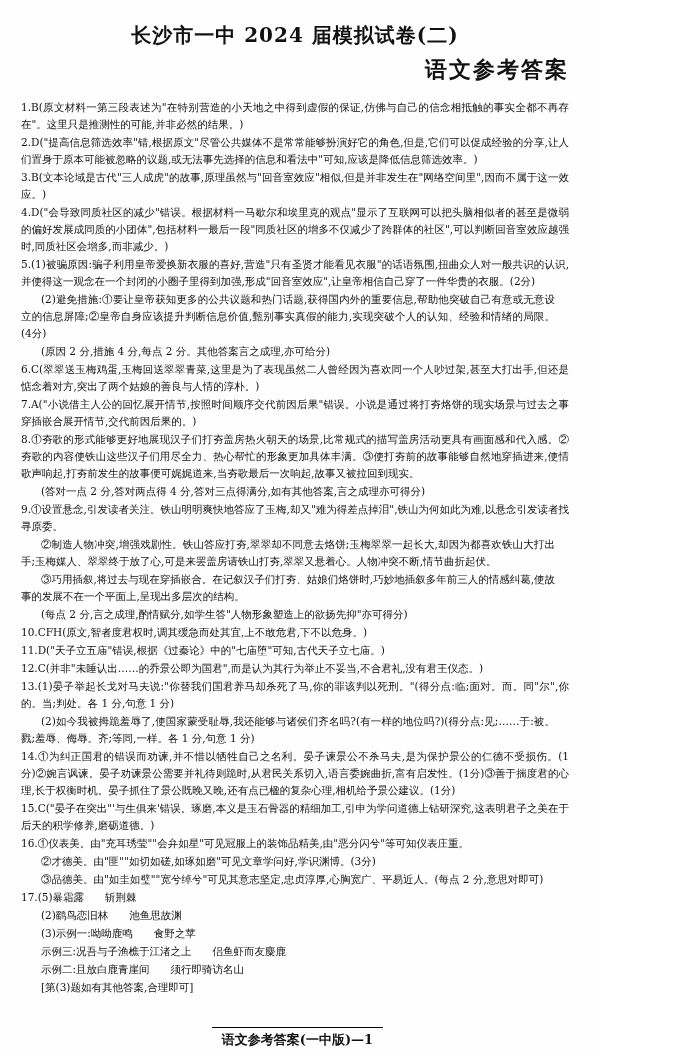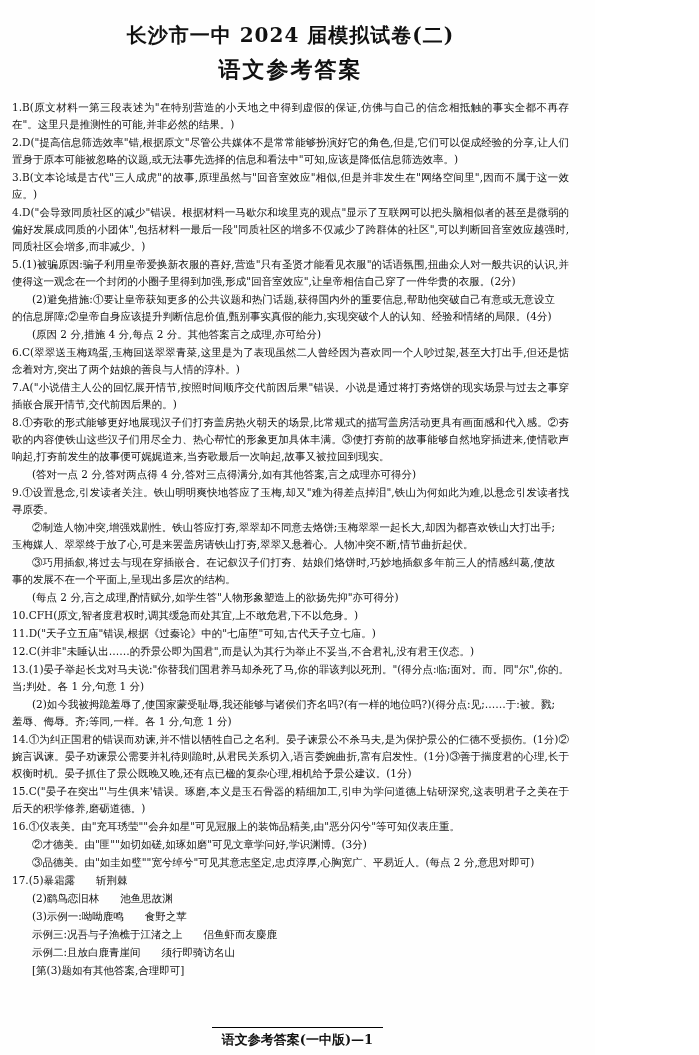--- a/index.html
+++ b/index.html
@@ -9,34 +9,34 @@
   body {
     width: 699px;
     background: #ffffff;
     font-family: "DejaVu Serif", "Liberation Serif", serif;
     color: #111;
   }
   .page {
     width: 595px;
     min-height: 1055px;
     box-sizing: border-box;
-    padding: 14px 26px 8px 12px;
+    padding: 14px 26px 8px 21px;
     position: relative;
     background: #fefefe;
   }
   .title-main {
     text-align: center;
     font-size: 20px;
     font-weight: bold;
     letter-spacing: 1px;
     margin: 8px 0 2px 0;
     font-family: "DejaVu Serif", "Liberation Serif", serif;
   }
   .title-sub {
-    text-align: center;
+    text-align: right;
     font-size: 22px;
     font-weight: bold;
     letter-spacing: 2px;
     margin: 6px 0 14px 0;
   }
   .body-text {
     font-size: 10.5px;
     line-height: 1.62;
     text-align: justify;
   }

